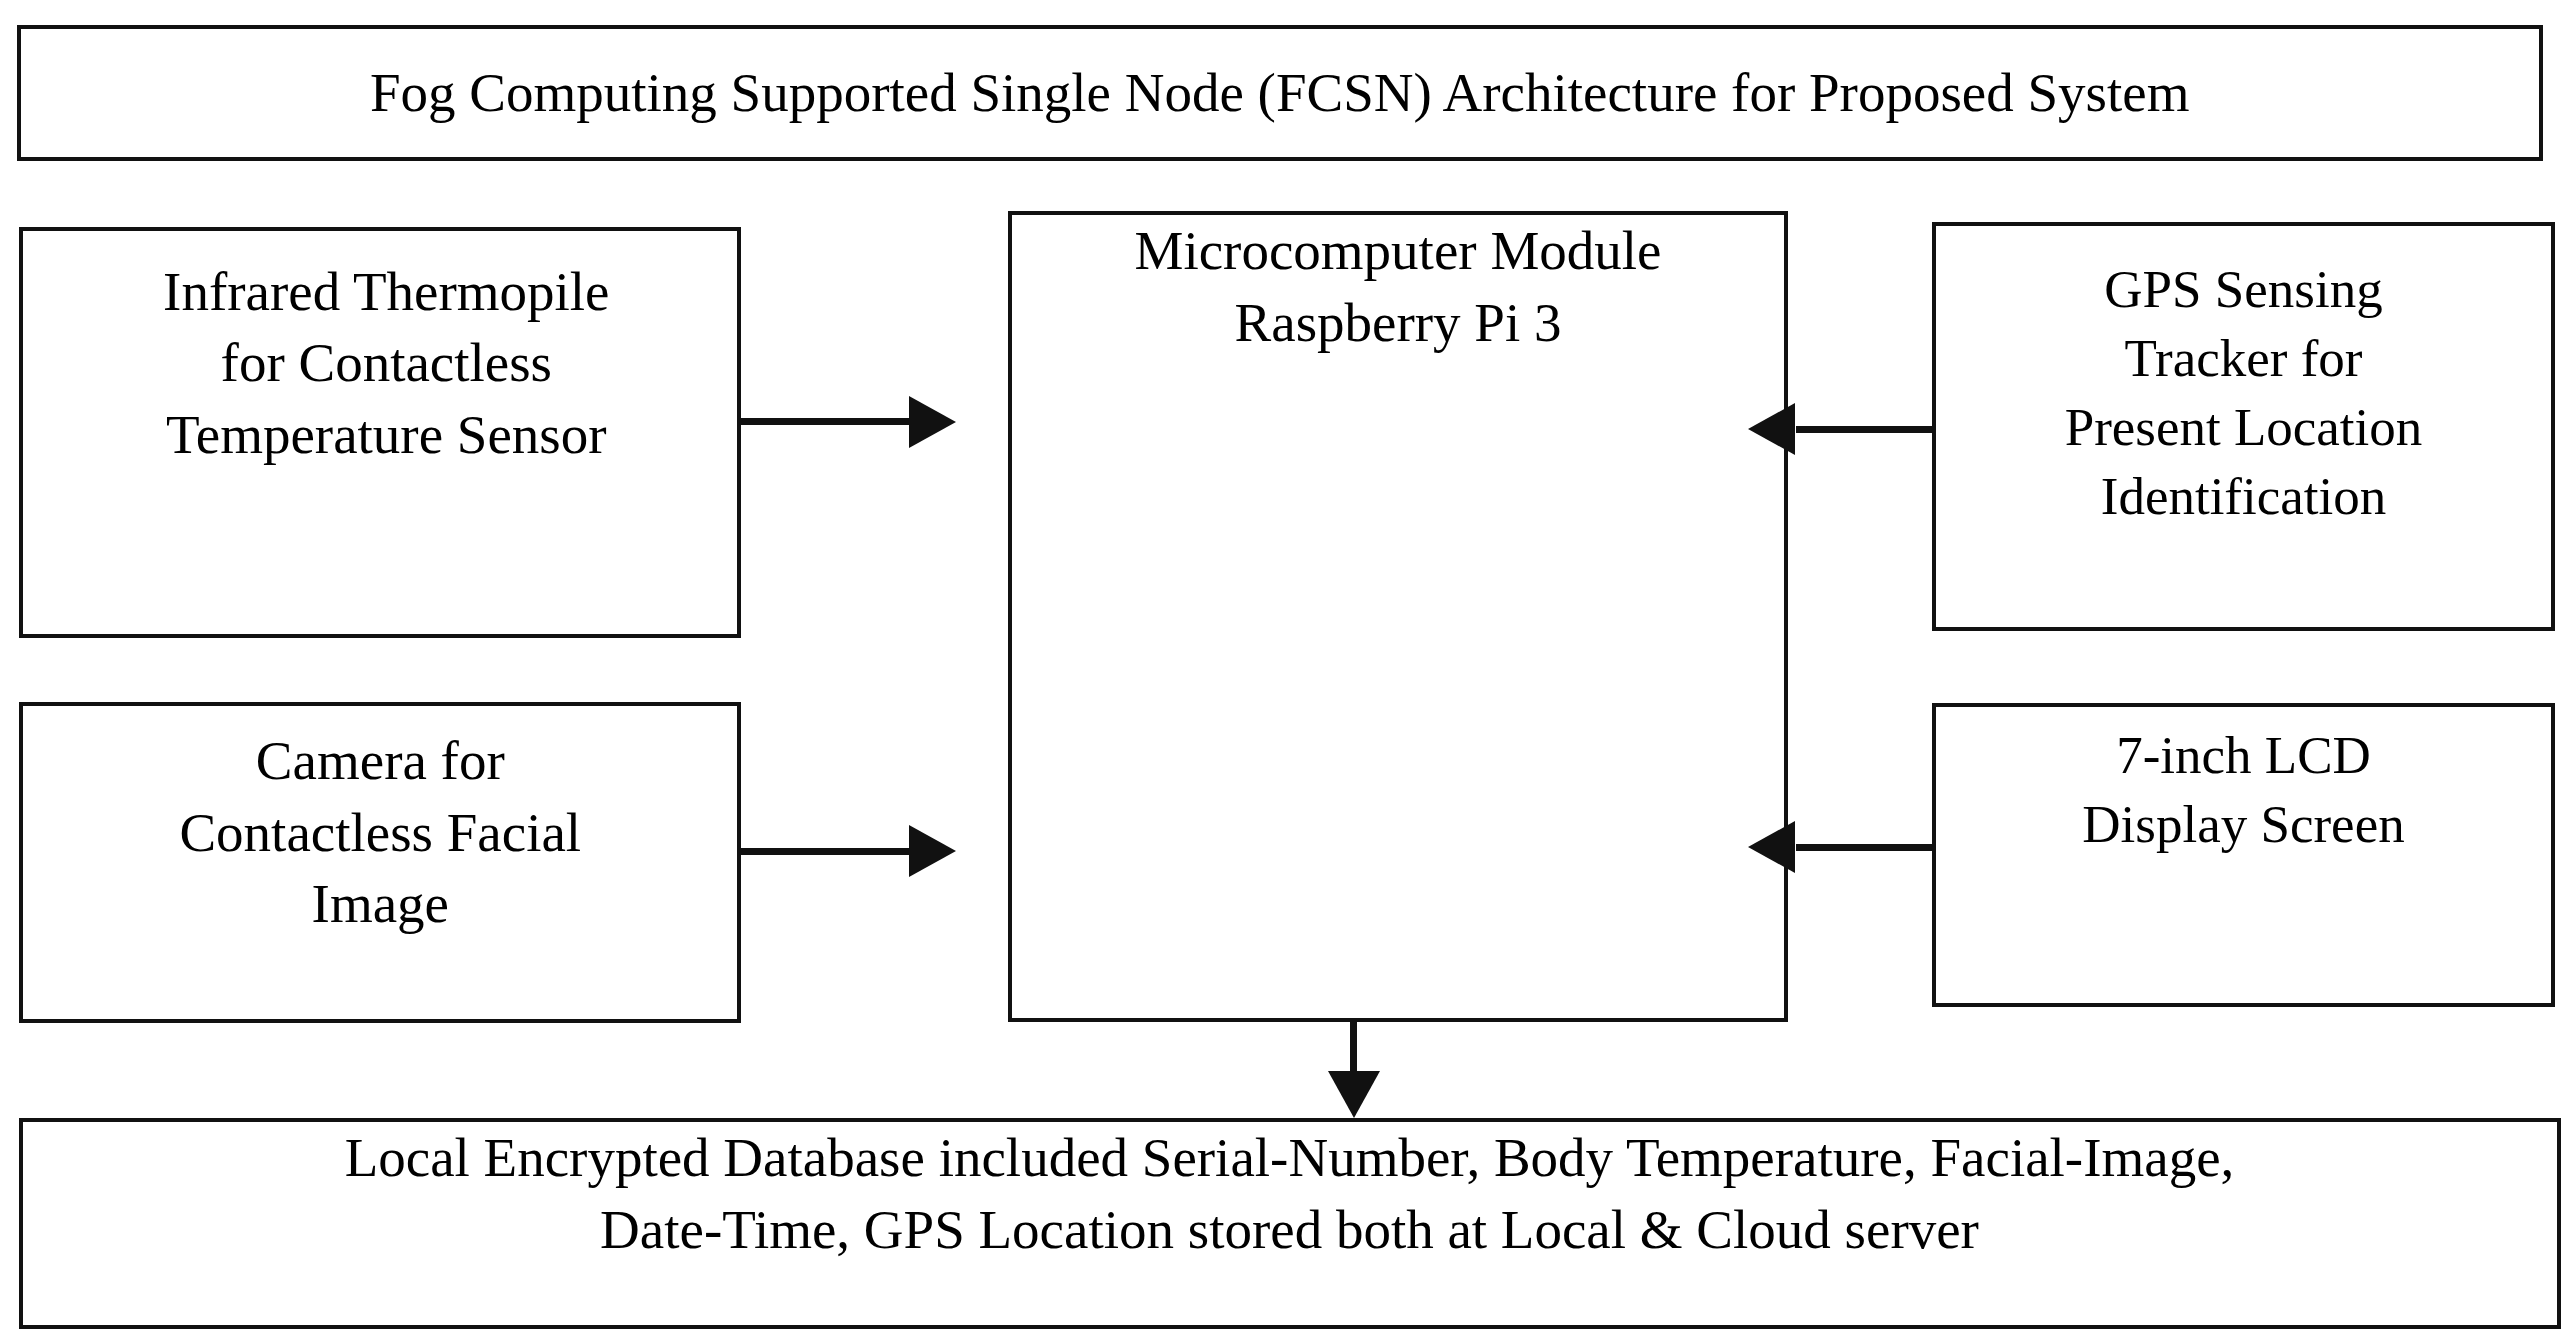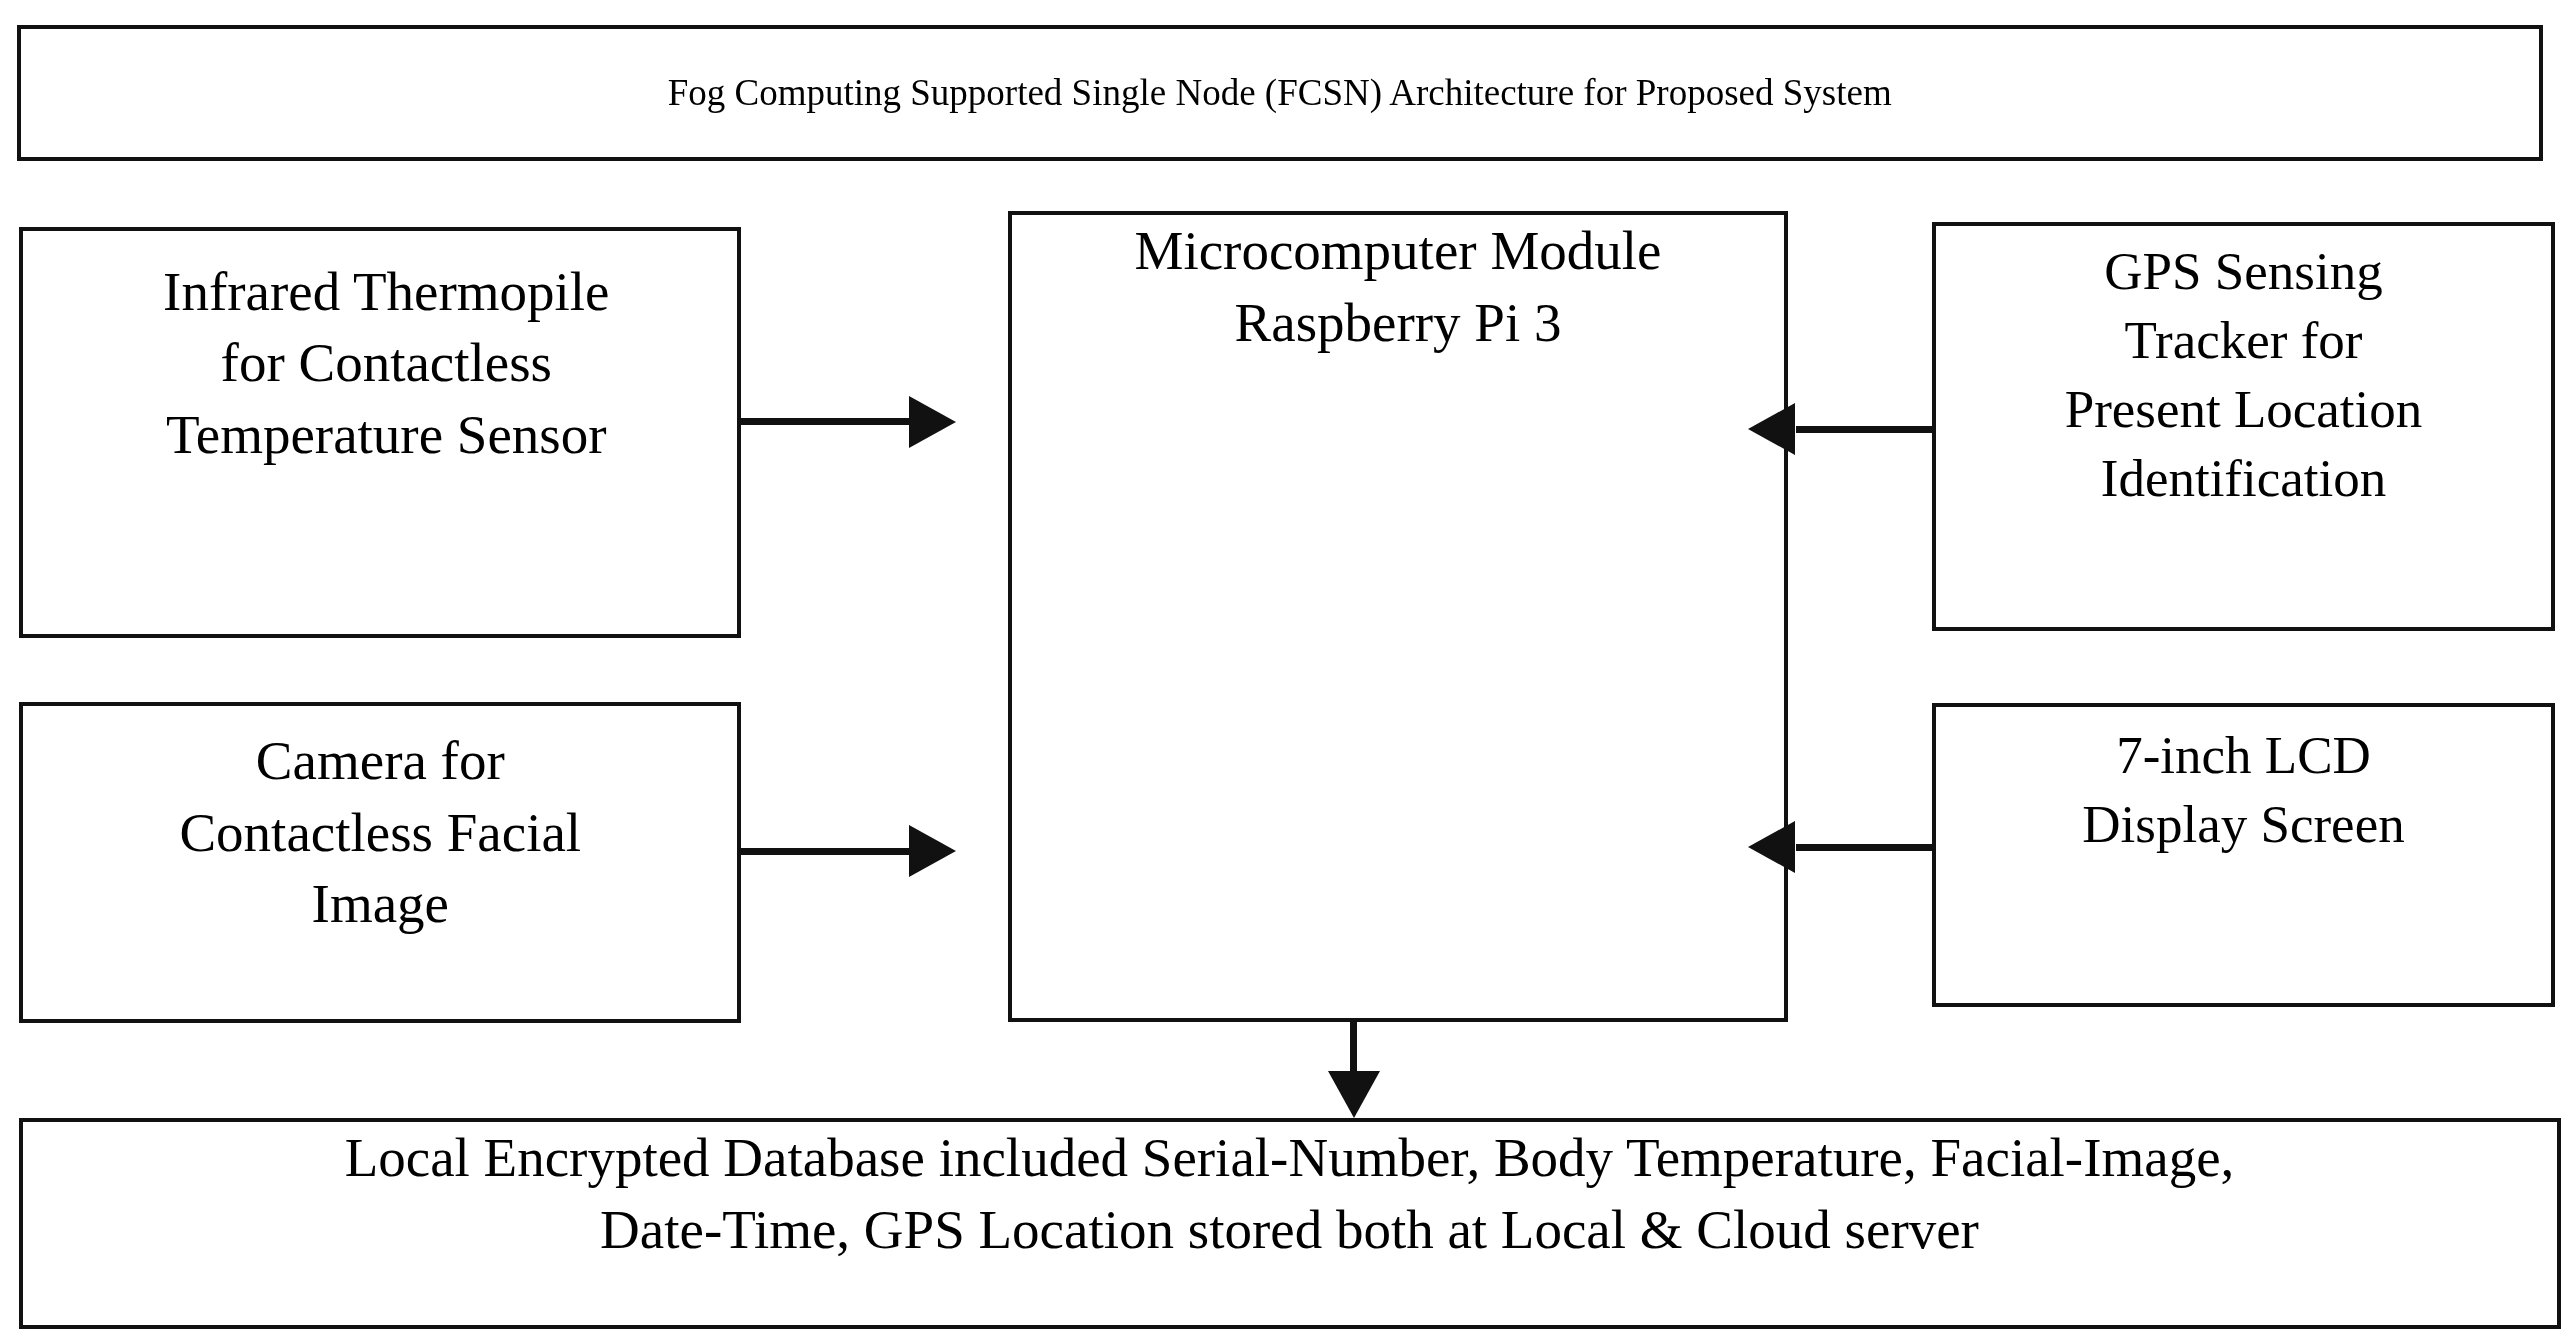--- a/index.html
+++ b/index.html
@@ -31,21 +31,21 @@
     display: block;
     width: 100%;
   }
   .box .ln { display: block; white-space: pre; }
 
   
   #title-box {
     left: 16.7px; top: 24.6px;
     width: 2526px; height: 136px;
     align-items: center;
-    font-size: 37px;
+    font-size: 55px;
   }
   #box-infrared {
     left: 19.3px; top: 227px;
     width: 722px; height: 411px;
     align-items: flex-start;
     padding-top: 24.6px;
     font-size: 55px;
     padding-left: 12px;
   }
   #box-camera {
@@ -58,21 +58,21 @@
   #box-core {
     left: 961px; top: 211px;
     width: 780px; height: 811px;
     font-size: 55px;
     margin-left: 47px;
   }
   #box-gps {
     left: 1932px; top: 222px;
     width: 623px; height: 409px;
     align-items: flex-start;
-    padding-top: 11px;
+    padding-top: 29px;
     font-size: 53px;
   }
   #box-lcd {
     left: 1932px; top: 703px;
     width: 623px; height: 304px;
     align-items: flex-start;
     padding-top: 14px;
     font-size: 53px;
   }
   #box-database {

